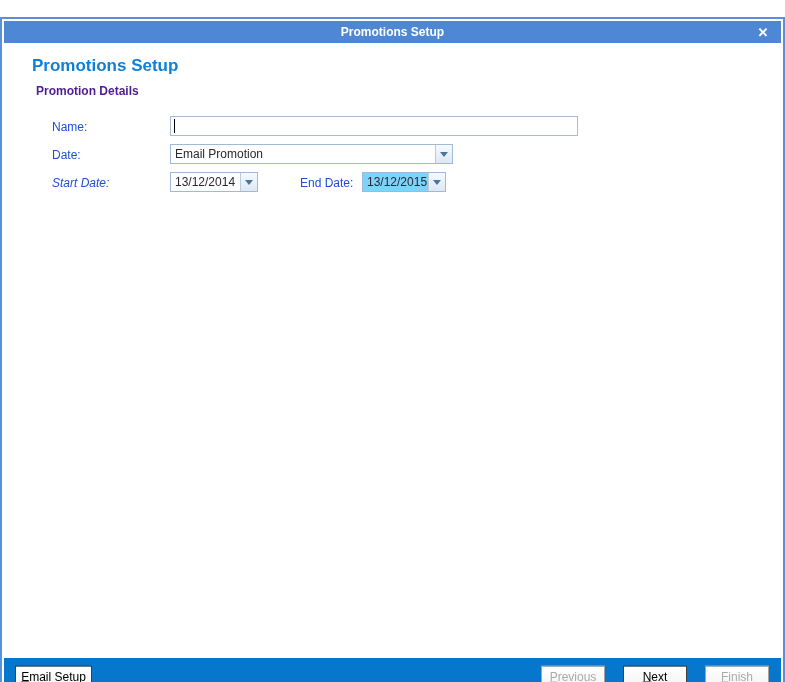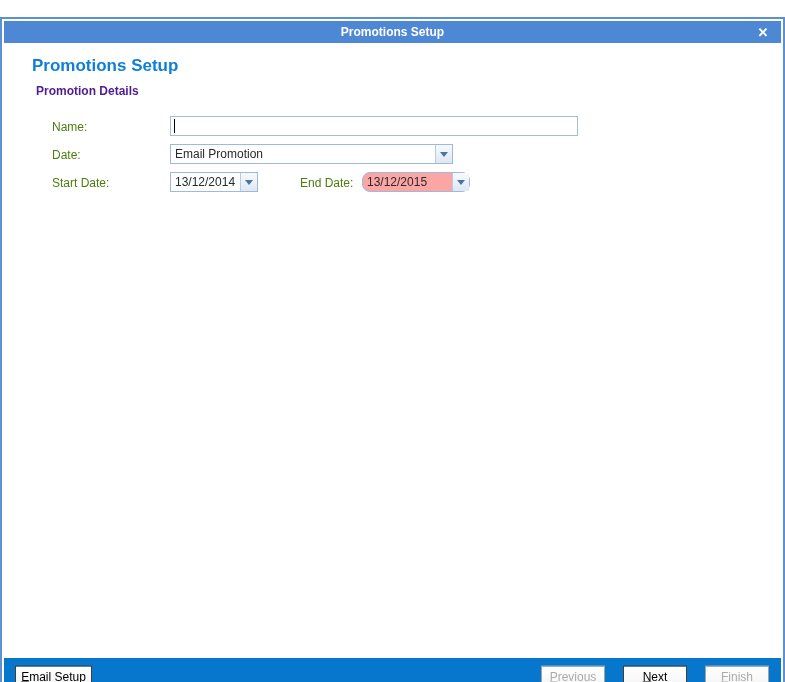--- a/index.html
+++ b/index.html
@@ -38,42 +38,42 @@
     font-size:17px; font-weight:bold; color:#0f7fd8;
   }
   .section-heading{
     position:absolute; left:34px; top:65px;
     font-size:12px; font-weight:bold; color:#4c1d95;
   }
 
   
   .form-label{
     position:absolute; left:50px;
-    font-size:12px; color:#4d7c0f;
+    font-size:12px; color:#1d4ed8;
   }
   .lbl-name{ top:101px; }
   .lbl-type{ top:129px; }
-  .lbl-start{ top:157px; }
+  .lbl-start{ top:157px;font-style:italic; }
   .lbl-end{ left:298px; top:157px; }
 
   .text-input{
     position:absolute; left:168px; top:97px; width:408px; height:20px;
     background:#fff; border:1px solid #a5bdd5;
     display:flex; align-items:center; padding-left:3px;
   }
   .caret{ width:1px; height:14px; background:#000; }
 
   .combo{
     position:absolute; height:20px;
     background:#fff; border:1px solid #9fb9d6;
     display:flex; align-items:stretch;
   }
   .combo-type{ left:168px; top:125px; width:283px; }
   .combo-start{ left:168px; top:153px; width:88px; background:#fbfdff; }
-  .combo-end{ left:360px; top:153px; width:108px; background:#fca5a5;border-radius:8px; }
+  .combo-end{ left:360px; top:153px; width:84px; background:#7dd3fc; }
 
   .combo-value{
     flex:1; display:flex; align-items:center;
     padding-left:4px; font-size:12px; color:#2a2a2a;
     white-space:nowrap; overflow:hidden;
   }
   .combo-btn{
     width:17px;
     background:linear-gradient(#f6fafd,#dde8f4);
     border-left:1px solid #bccbdc;

